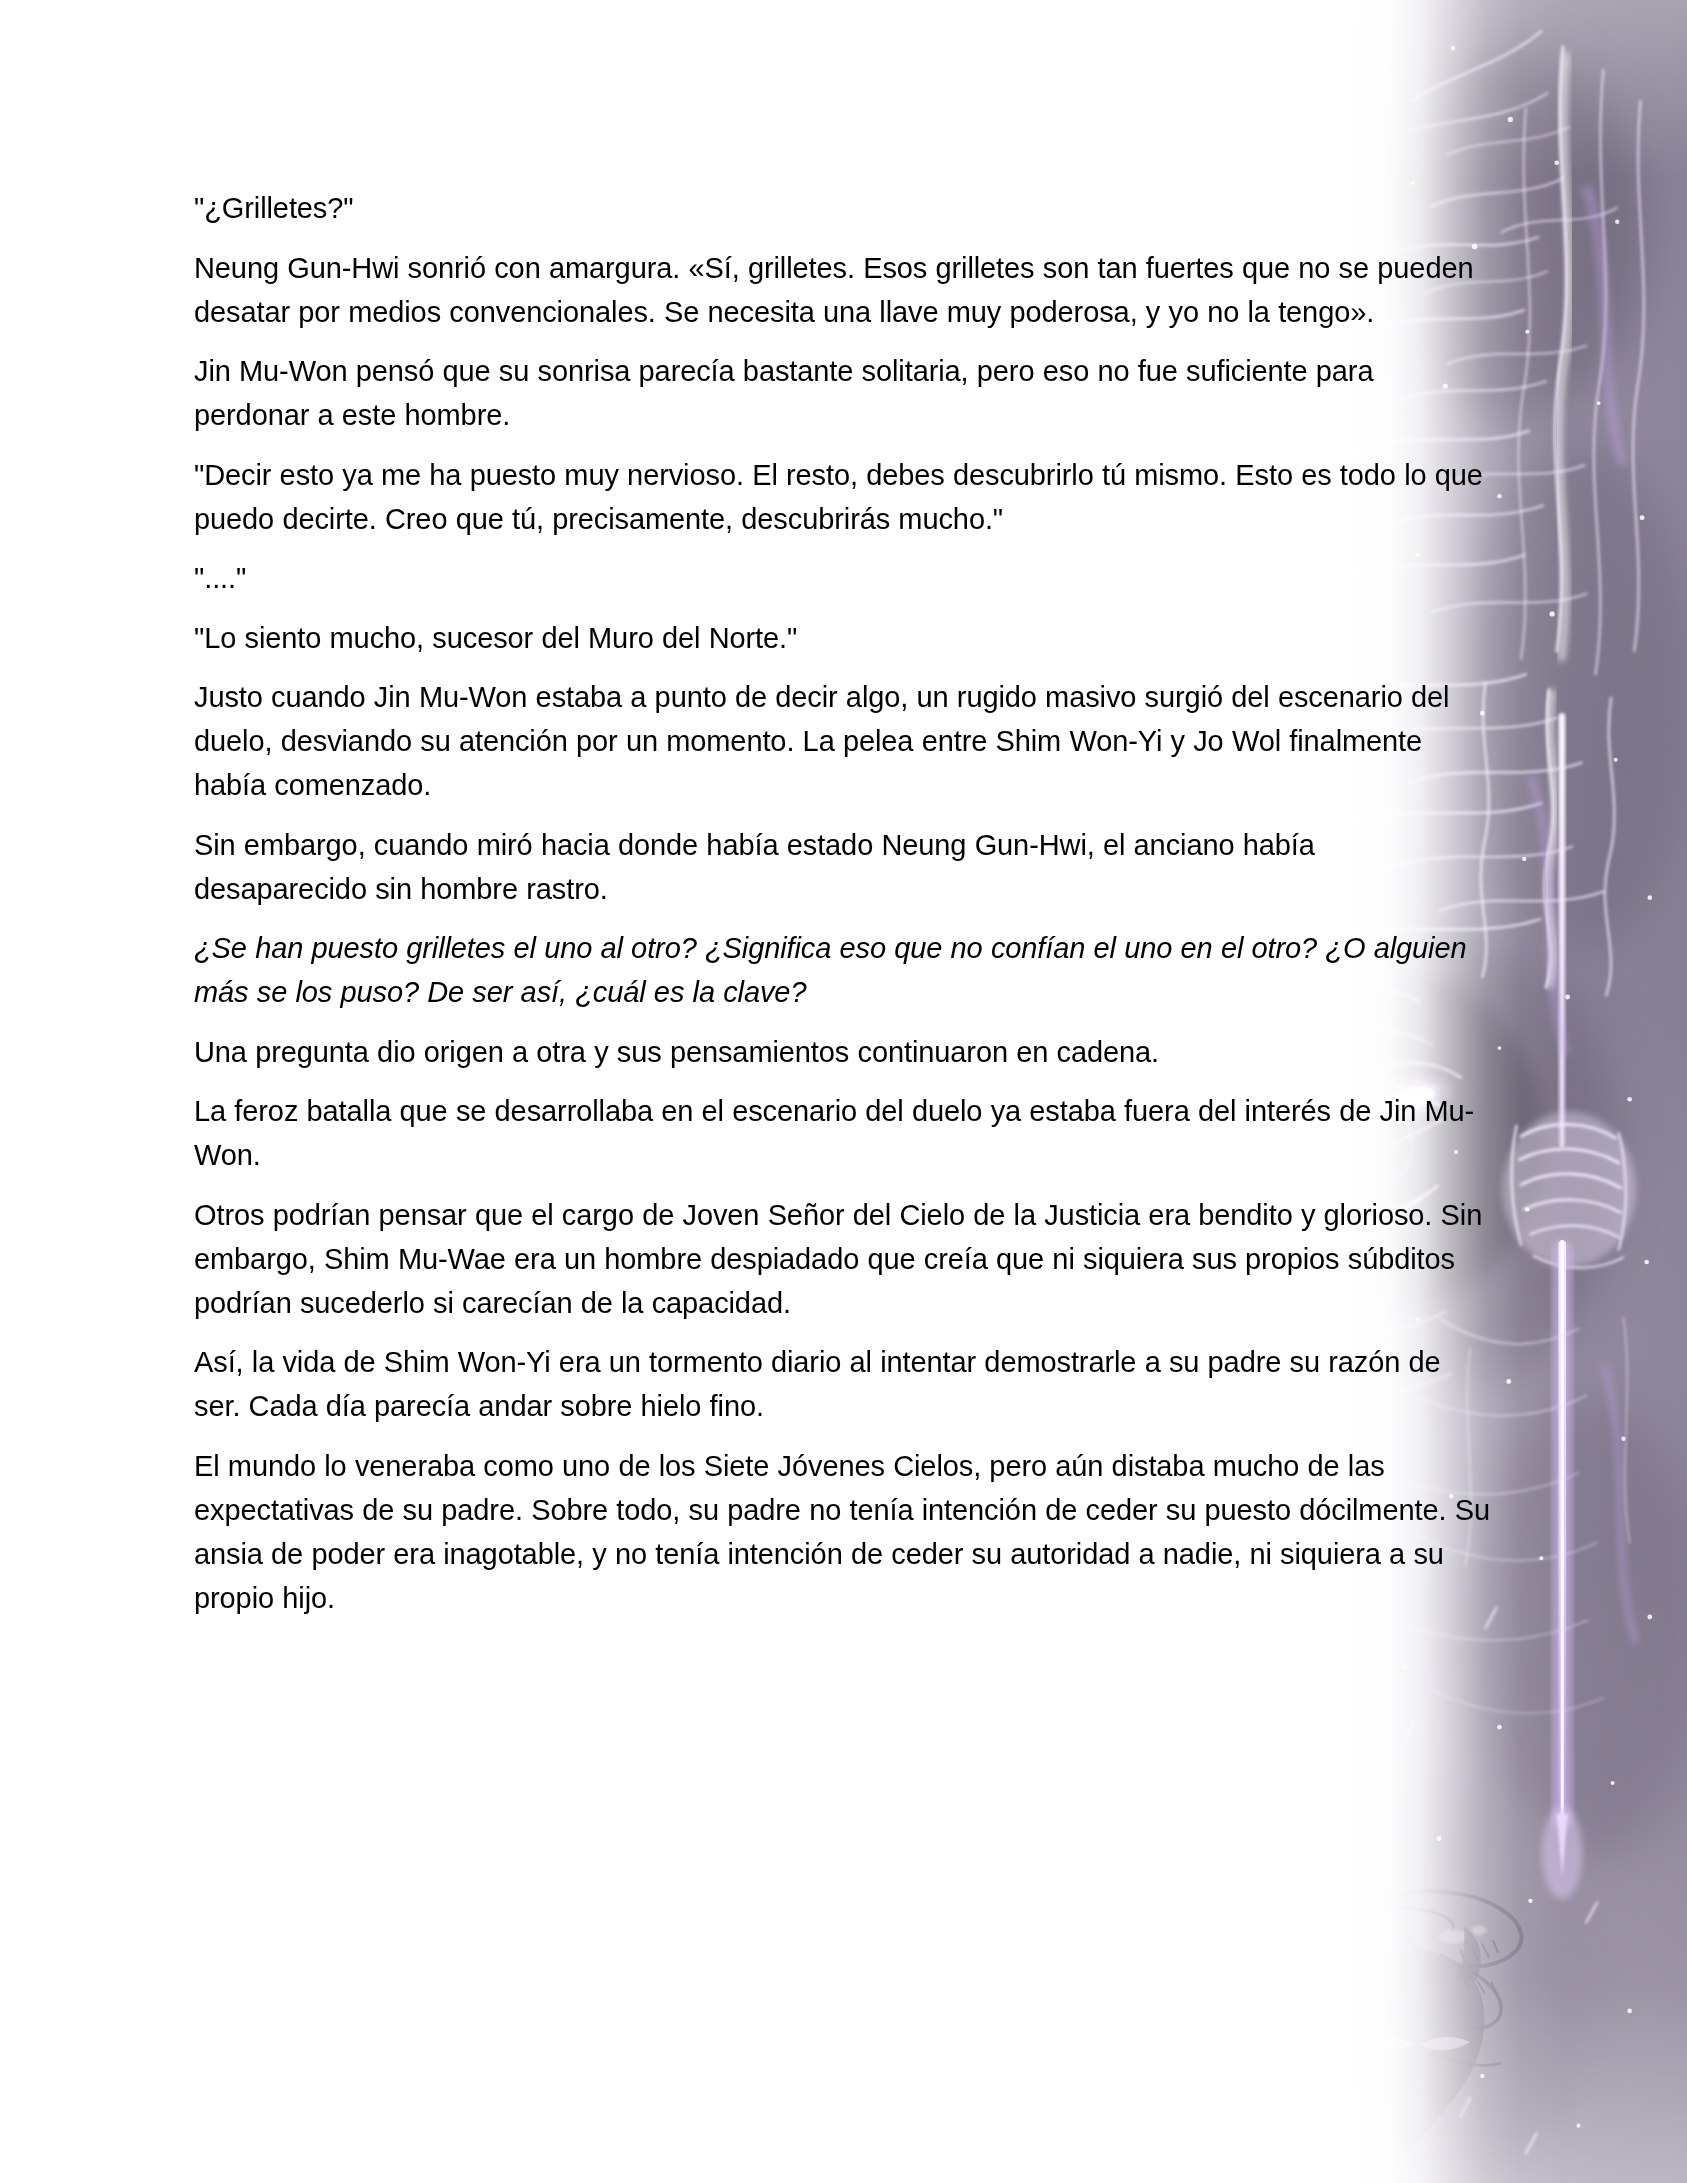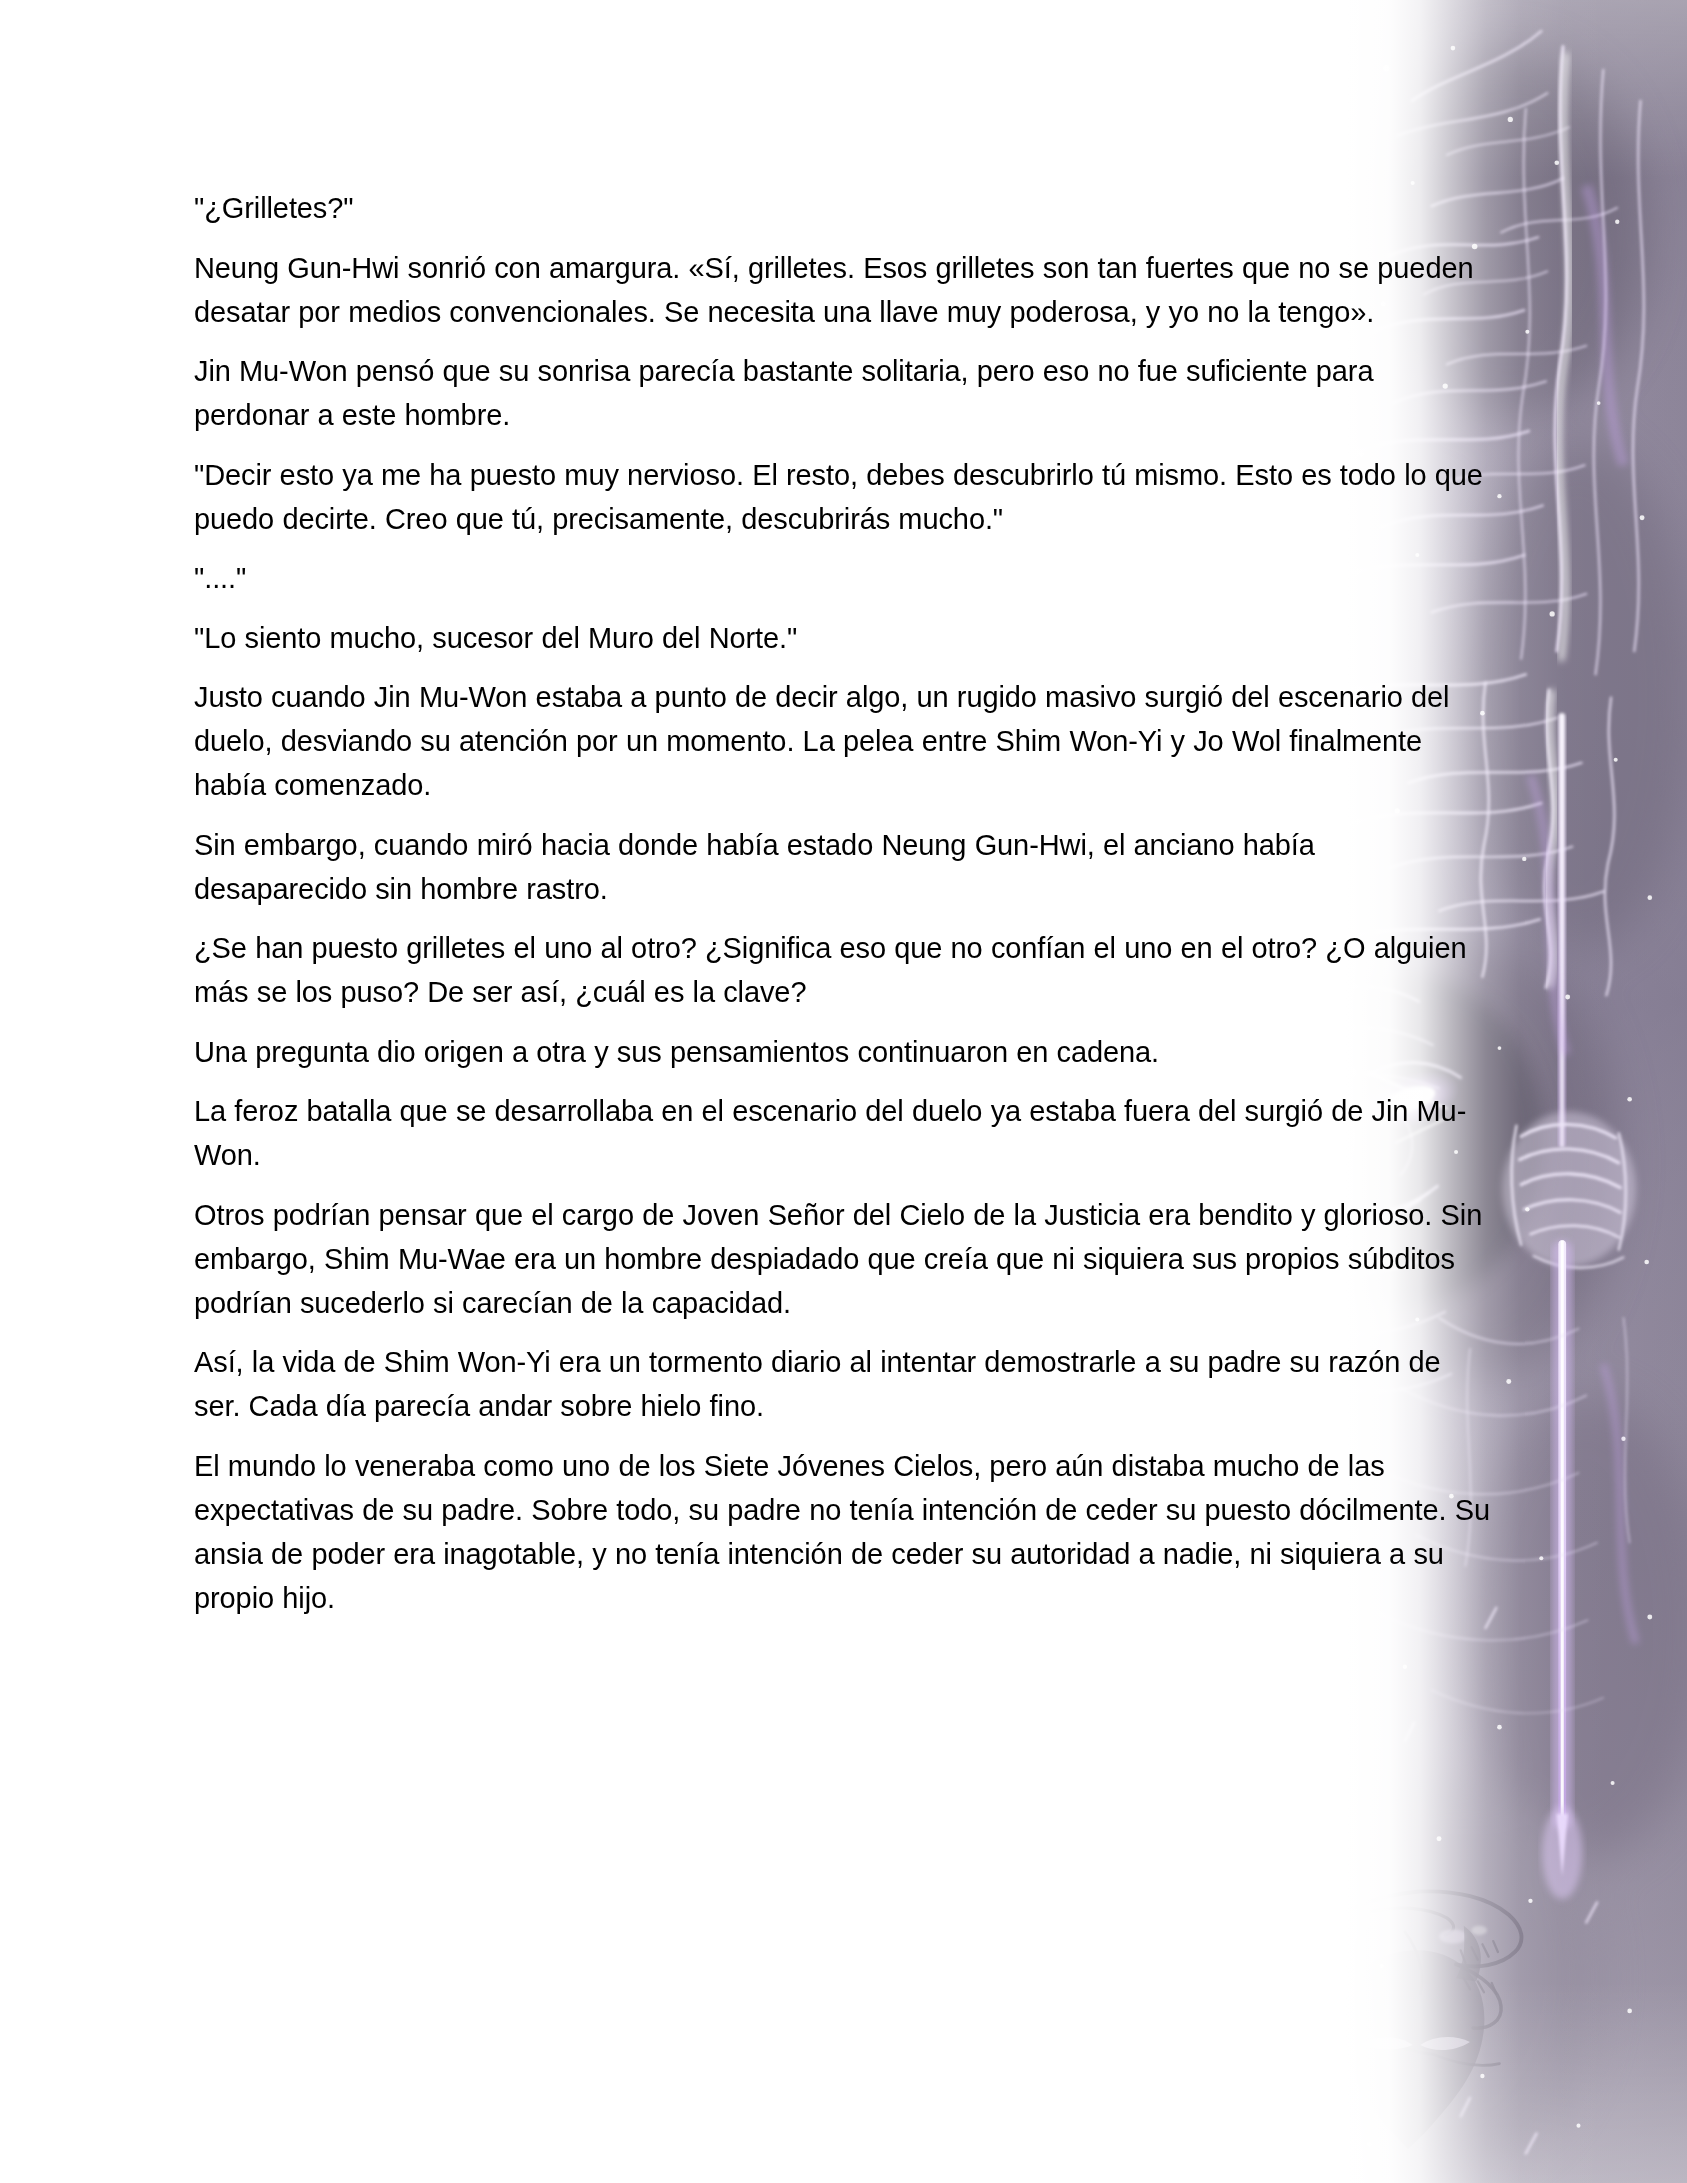--- a/index.html
+++ b/index.html
@@ -62,21 +62,21 @@
   }
   .para {
     font-size:29px;
     line-height:44px;
     color:#000000;
     margin-bottom:15.5px;
     letter-spacing:-0.1px;
     text-align:left;
     word-spacing:0.3px;
   }
-  .para.italic { }
+  .para.italic { font-style:italic; }
 </style>
 </head>
 <body>
 
 <div id="page">
 
   <div id="art">
     <svg viewBox="0 0 560 2816" preserveAspectRatio="none">
       <defs>
         <linearGradient id="baseGrad" x1="0" y1="0" x2="1" y2="0">
@@ -373,20 +373,20 @@
     <p class="para">"¿Grilletes?"</p>
     <p class="para">Neung Gun-Hwi sonrió con amargura. «Sí, grilletes. Esos grilletes son tan fuertes que no se pueden desatar por medios convencionales. Se necesita una llave muy poderosa, y yo no la tengo».</p>
     <p class="para">Jin Mu-Won pensó que su sonrisa parecía bastante solitaria, pero eso no fue suficiente para perdonar a este hombre.</p>
     <p class="para">"Decir esto ya me ha puesto muy nervioso. El resto, debes descubrirlo tú mismo. Esto es todo lo que puedo decirte. Creo que tú, precisamente, descubrirás mucho."</p>
     <p class="para">"...."</p>
     <p class="para">"Lo siento mucho, sucesor del Muro del Norte."</p>
     <p class="para">Justo cuando Jin Mu-Won estaba a punto de decir algo, un rugido masivo surgió del escenario del duelo, desviando su atención por un momento. La pelea entre Shim Won-Yi y Jo Wol finalmente había comenzado.</p>
     <p class="para">Sin embargo, cuando miró hacia donde había estado Neung Gun-Hwi, el anciano había desaparecido sin hombre rastro.</p>
     <p class="para italic">¿Se han puesto grilletes el uno al otro? ¿Significa eso que no confían el uno en el otro? ¿O alguien más se los puso? De ser así, ¿cuál es la clave?</p>
     <p class="para">Una pregunta dio origen a otra y sus pensamientos continuaron en cadena.</p>
-    <p class="para">La feroz batalla que se desarrollaba en el escenario del duelo ya estaba fuera del surgió de Jin Mu-Won.</p>
+    <p class="para">La feroz batalla que se desarrollaba en el escenario del duelo ya estaba fuera del interés de Jin Mu-Won.</p>
     <p class="para">Otros podrían pensar que el cargo de Joven Señor del Cielo de la Justicia era bendito y glorioso. Sin embargo, Shim Mu-Wae era un hombre despiadado que creía que ni siquiera sus propios súbditos podrían sucederlo si carecían de la capacidad.</p>
     <p class="para">Así, la vida de Shim Won-Yi era un tormento diario al intentar demostrarle a su padre su razón de ser. Cada día parecía andar sobre hielo fino.</p>
     <p class="para">El mundo lo veneraba como uno de los Siete Jóvenes Cielos, pero aún distaba mucho de las expectativas de su padre. Sobre todo, su padre no tenía intención de ceder su puesto dócilmente. Su ansia de poder era inagotable, y no tenía intención de ceder su autoridad a nadie, ni siquiera a su propio hijo.</p>
   </div>
 
 </div>
 
 
 </body></html>

